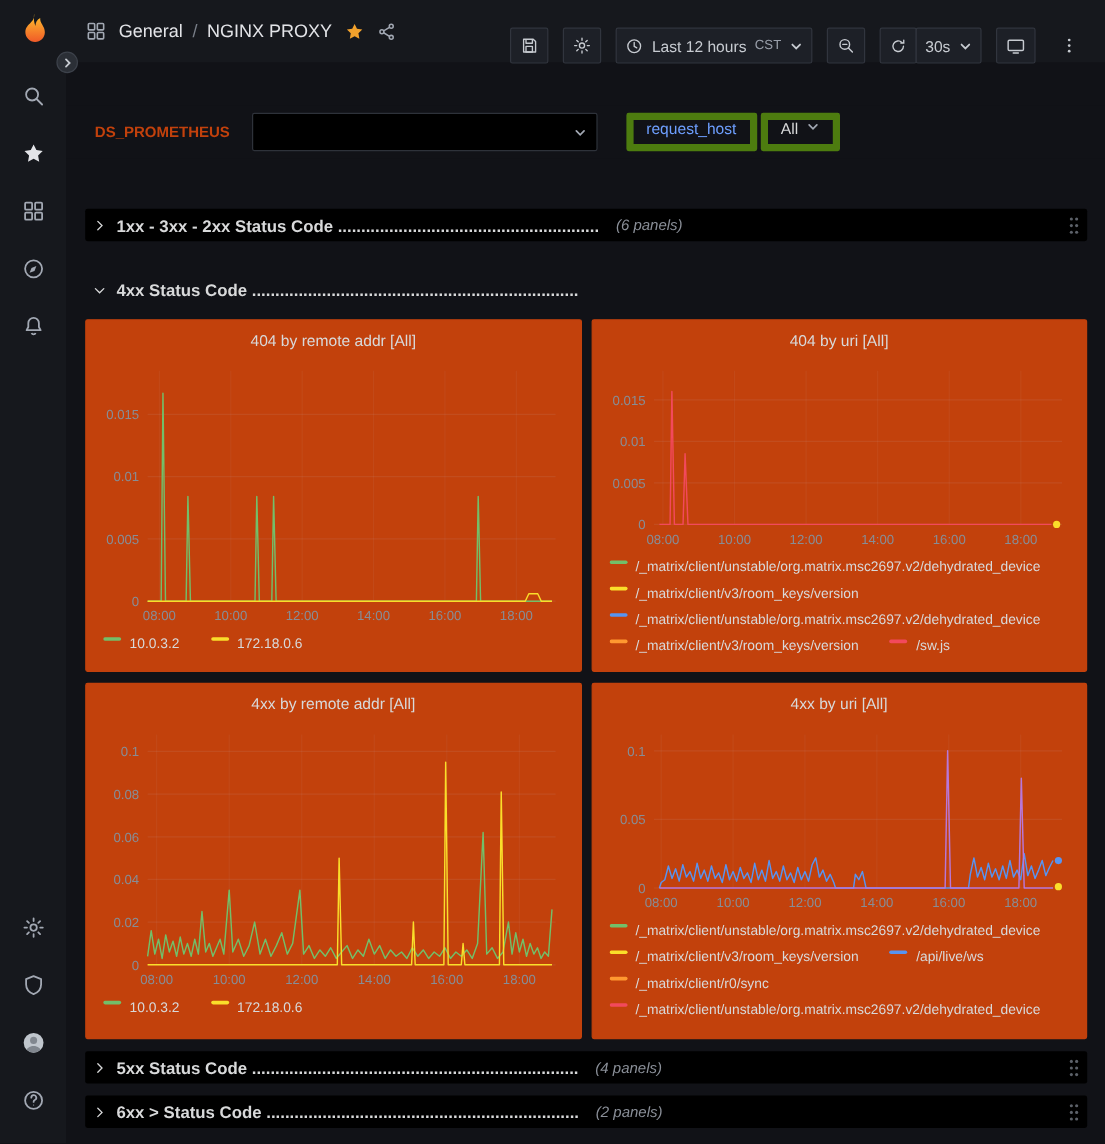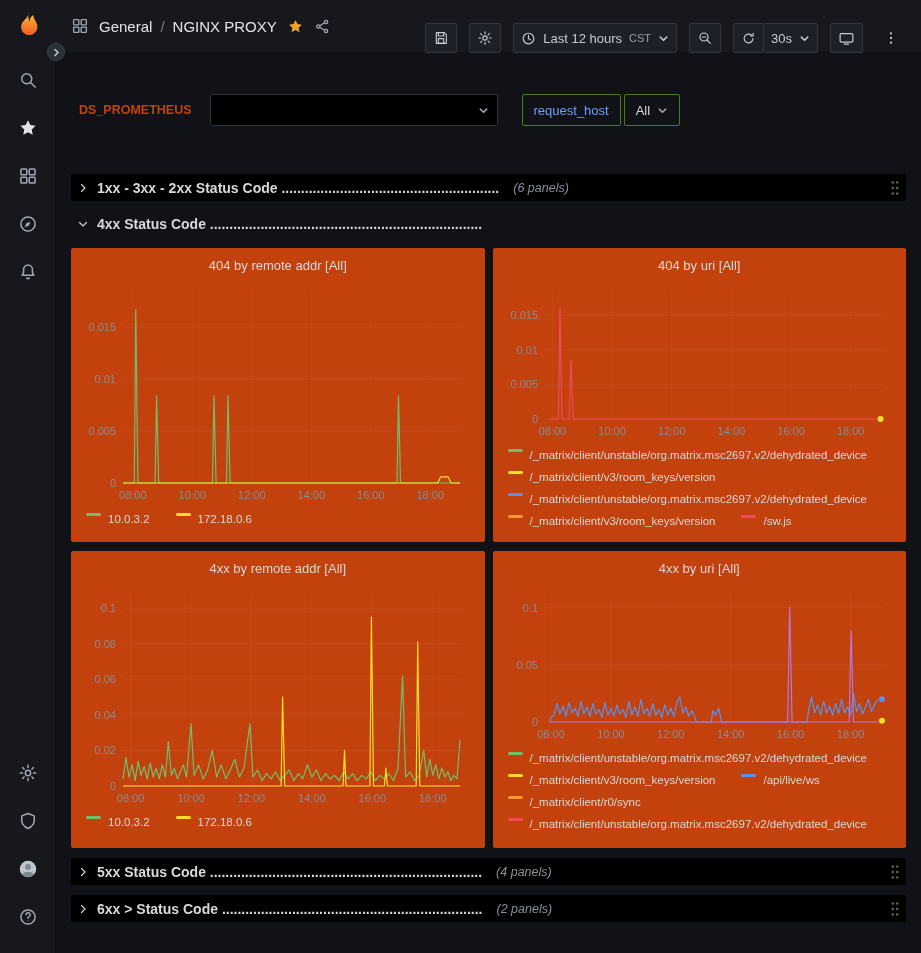--- a/index.html
+++ b/index.html
@@ -59,34 +59,34 @@
     padding:6px 14px 6px 16px; gap:10px; background:#111217;
   }
   .ds-label { color:#c2410c; font-size:12.5px; font-weight:600; cursor:pointer; padding:0 8px; white-space:nowrap; }
   .black-select {
     width:288px; height:32px; background:#000; border:1px solid #2e323a; border-radius:2px;
     display:flex; align-items:center; justify-content:flex-end; padding:0 8px;
     color:#a2a8b3; cursor:pointer; margin-right:14px;
   }
   .var-group { display:flex; }
   .var-box {
-    height:32px; border:1px solid #4d7c0f; border-radius:2px; background:#111217;
-    display:flex; align-items:center; gap:7px; padding:0 11px; cursor:pointer; white-space:nowrap;
+    height:32px; border:6px solid #4d7c0f; border-radius:2px; background:#111217;
+    display:flex; align-items:flex-start; gap:7px; padding:0 11px; cursor:pointer; white-space:nowrap;
   }
   .var-box + .var-box { margin-left:3px; }
   .var-label { color:#6e9fff; font-size:13px; }
   .var-value { color:#d8d9da; font-size:13px; }
 
   
   .dash { flex:1; overflow:hidden; padding:2px 15px 0 16px; }
   .dash-row {
     height:27px; margin:4px 0 5px; display:flex; align-items:center; gap:8px;
     padding:0 6px; background:#000000; border-radius:2px; cursor:pointer;
   }
-  .dash-row.expanded { background:transparent; margin:9px 0 11px; }
+  .dash-row.expanded { background:transparent; margin:27px 0 11px; }
   .row-chevron { color:#d8d9da; display:flex; }
   .row-title { font-weight:700; font-size:14px; color:#d8d9da; white-space:nowrap; overflow:hidden; text-overflow:clip; }
   .row-count { font-style:italic; color:#8a8f98; font-size:12.5px; margin-left:6px; white-space:nowrap; }
   .row-grip { margin-left:auto; display:flex; cursor:grab; }
 
   .panel-grid { display:grid; grid-template-columns:1fr 1fr; gap:9px 8px; margin-bottom:4px; }
   .panel {
     background:#c2410c; border:1px solid #c2410c; border-radius:2px; overflow:hidden;
   }
   .panel.h1 { height:294px; }

